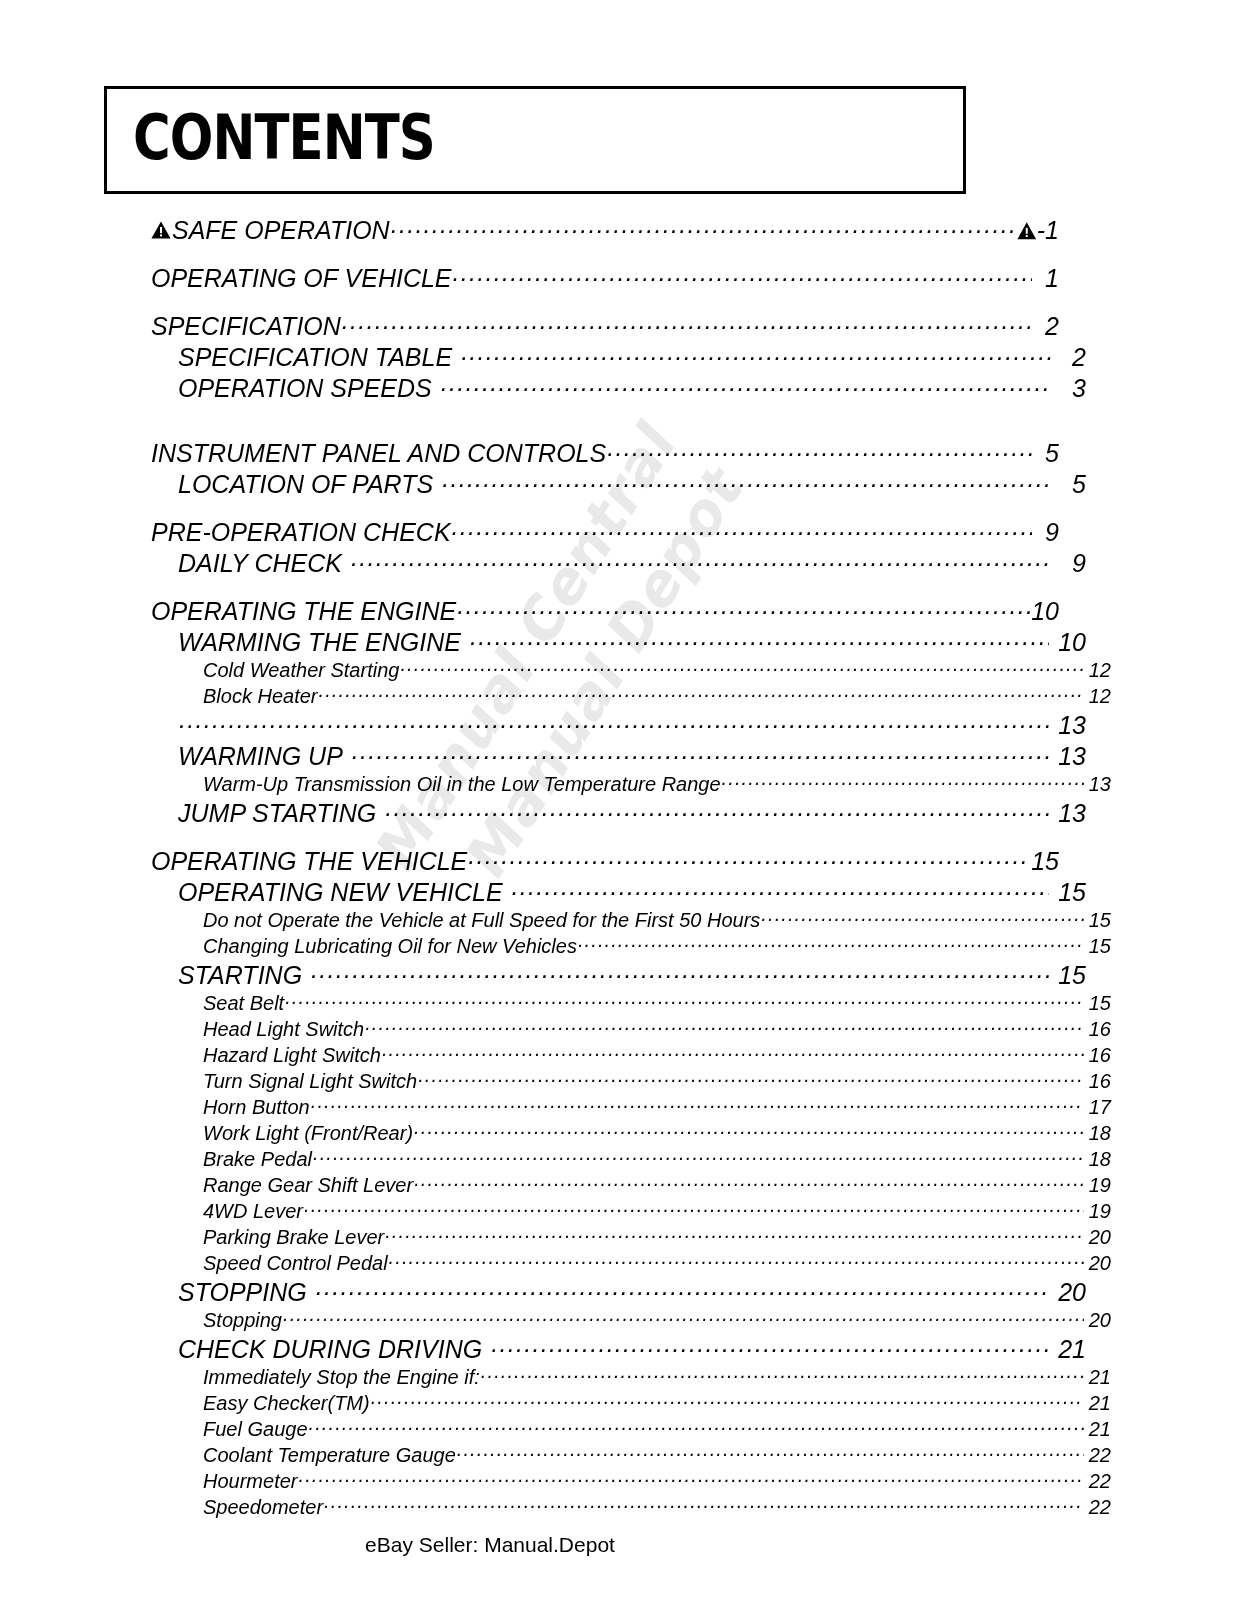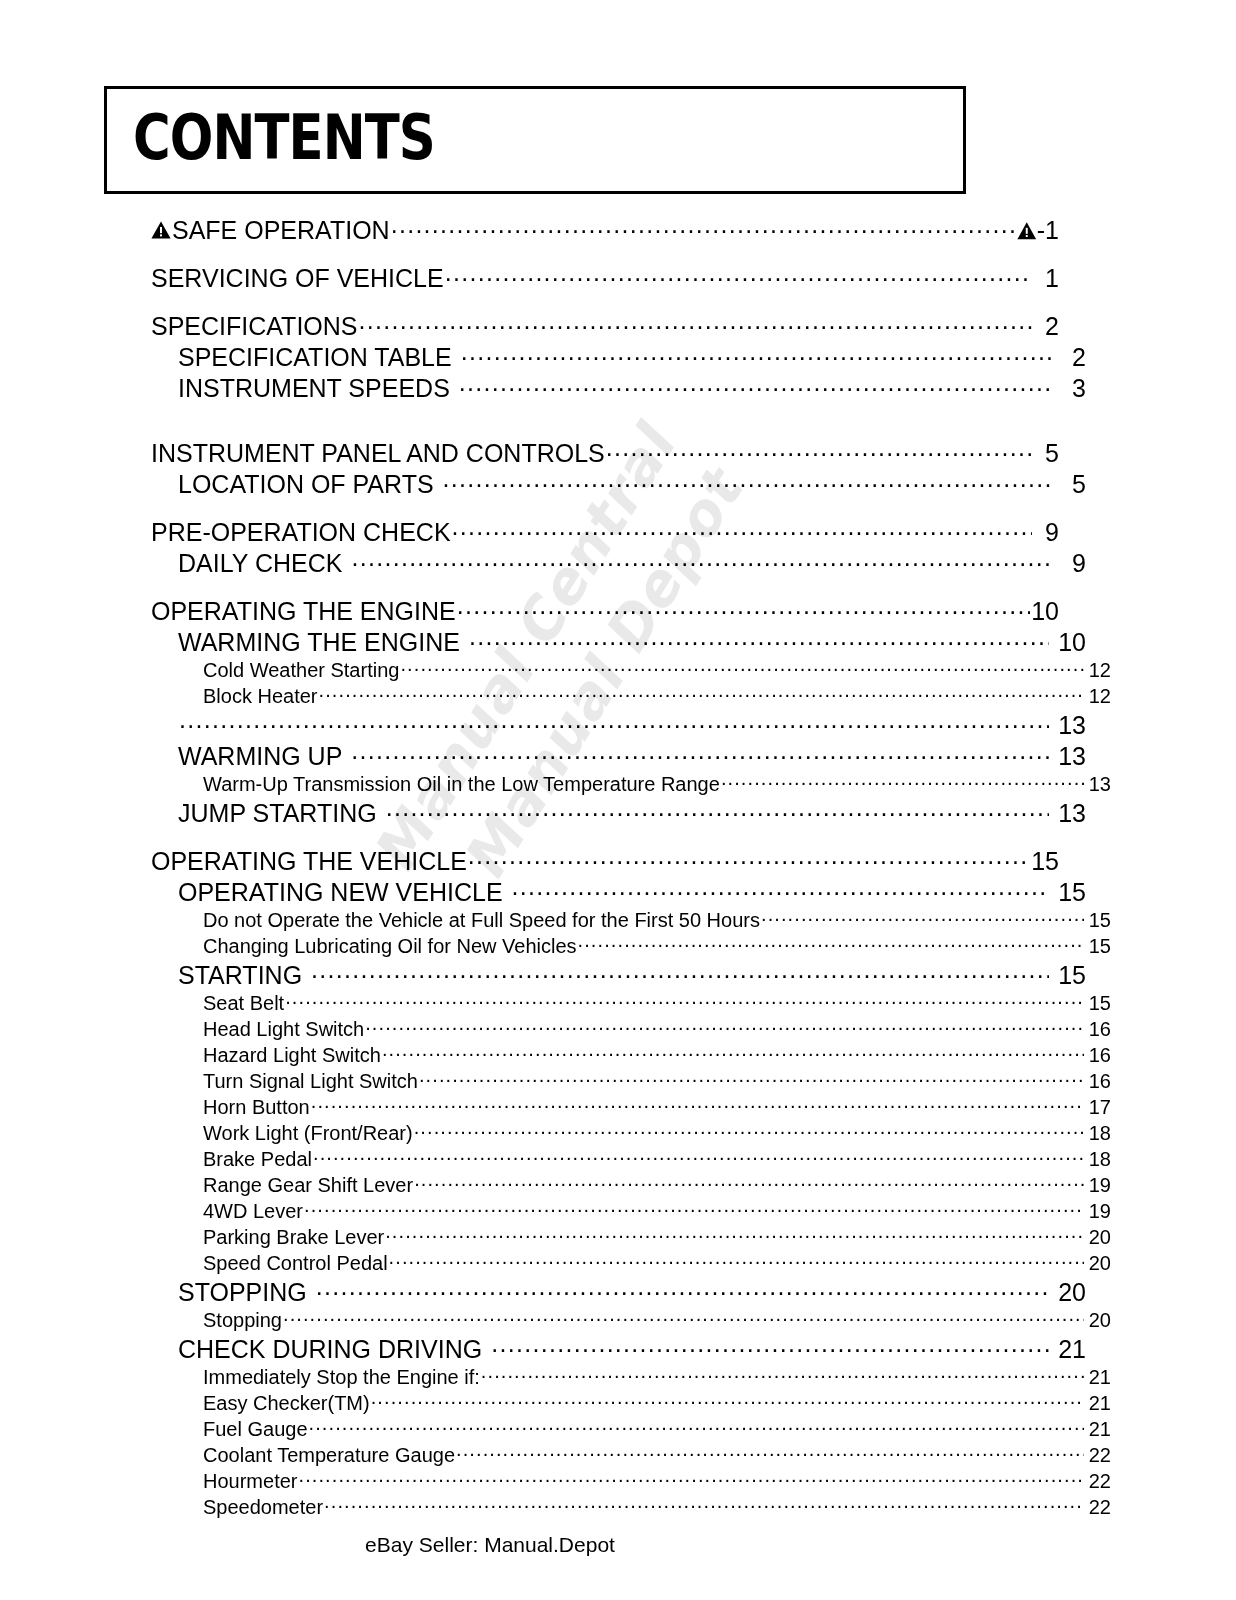--- a/index.html
+++ b/index.html
@@ -79,20 +79,21 @@
     transform-origin: left top;
     white-space: nowrap;
   }
 
   
   #toc {
     position: absolute;
     left: 151px;
     top: 214px;
     width: 908px;
+    font-style: italic;
   }
   .toc-row {
     display: flex;
     align-items: baseline;
     white-space: nowrap;
     width: 100%;
   }
   .toc-label {
     flex: 0 0 auto;
     display: inline-flex;
@@ -210,43 +211,43 @@
               <rect x="45" y="30" width="10" height="31" fill="#ffffff"></rect>
               <rect x="45" y="67" width="10" height="10" fill="#ffffff"></rect>
             </svg>
           </span>
           <span>-1</span>
         </span>
       </div>
       <div class="group-gap"></div>
       <div class="toc-row lvl1">
         <span class="toc-label">
-          <span>SERVICING OF VEHICLE</span>
+          <span>OPERATING OF VEHICLE</span>
         </span>
         <span class="toc-leader"></span>
         <span class="toc-page">1</span>
       </div>
       <div class="group-gap"></div>
       <div class="toc-row lvl1">
         <span class="toc-label">
-          <span>SPECIFICATIONS</span>
+          <span>SPECIFICATION</span>
         </span>
         <span class="toc-leader"></span>
         <span class="toc-page">2</span>
       </div>
       <div class="toc-row lvl2">
         <span class="toc-label">
           <span>SPECIFICATION TABLE</span>
         </span>
         <span class="toc-leader"></span>
         <span class="toc-page">2</span>
       </div>
       <div class="toc-row lvl2">
         <span class="toc-label">
-          <span>INSTRUMENT SPEEDS</span>
+          <span>OPERATION SPEEDS</span>
         </span>
         <span class="toc-leader"></span>
         <span class="toc-page">3</span>
       </div>
       <div class="group-gap"></div>
       <div class="group-gap"></div>
       <div class="toc-row lvl1">
         <span class="toc-label">
           <span>INSTRUMENT PANEL AND CONTROLS</span>
         </span>

